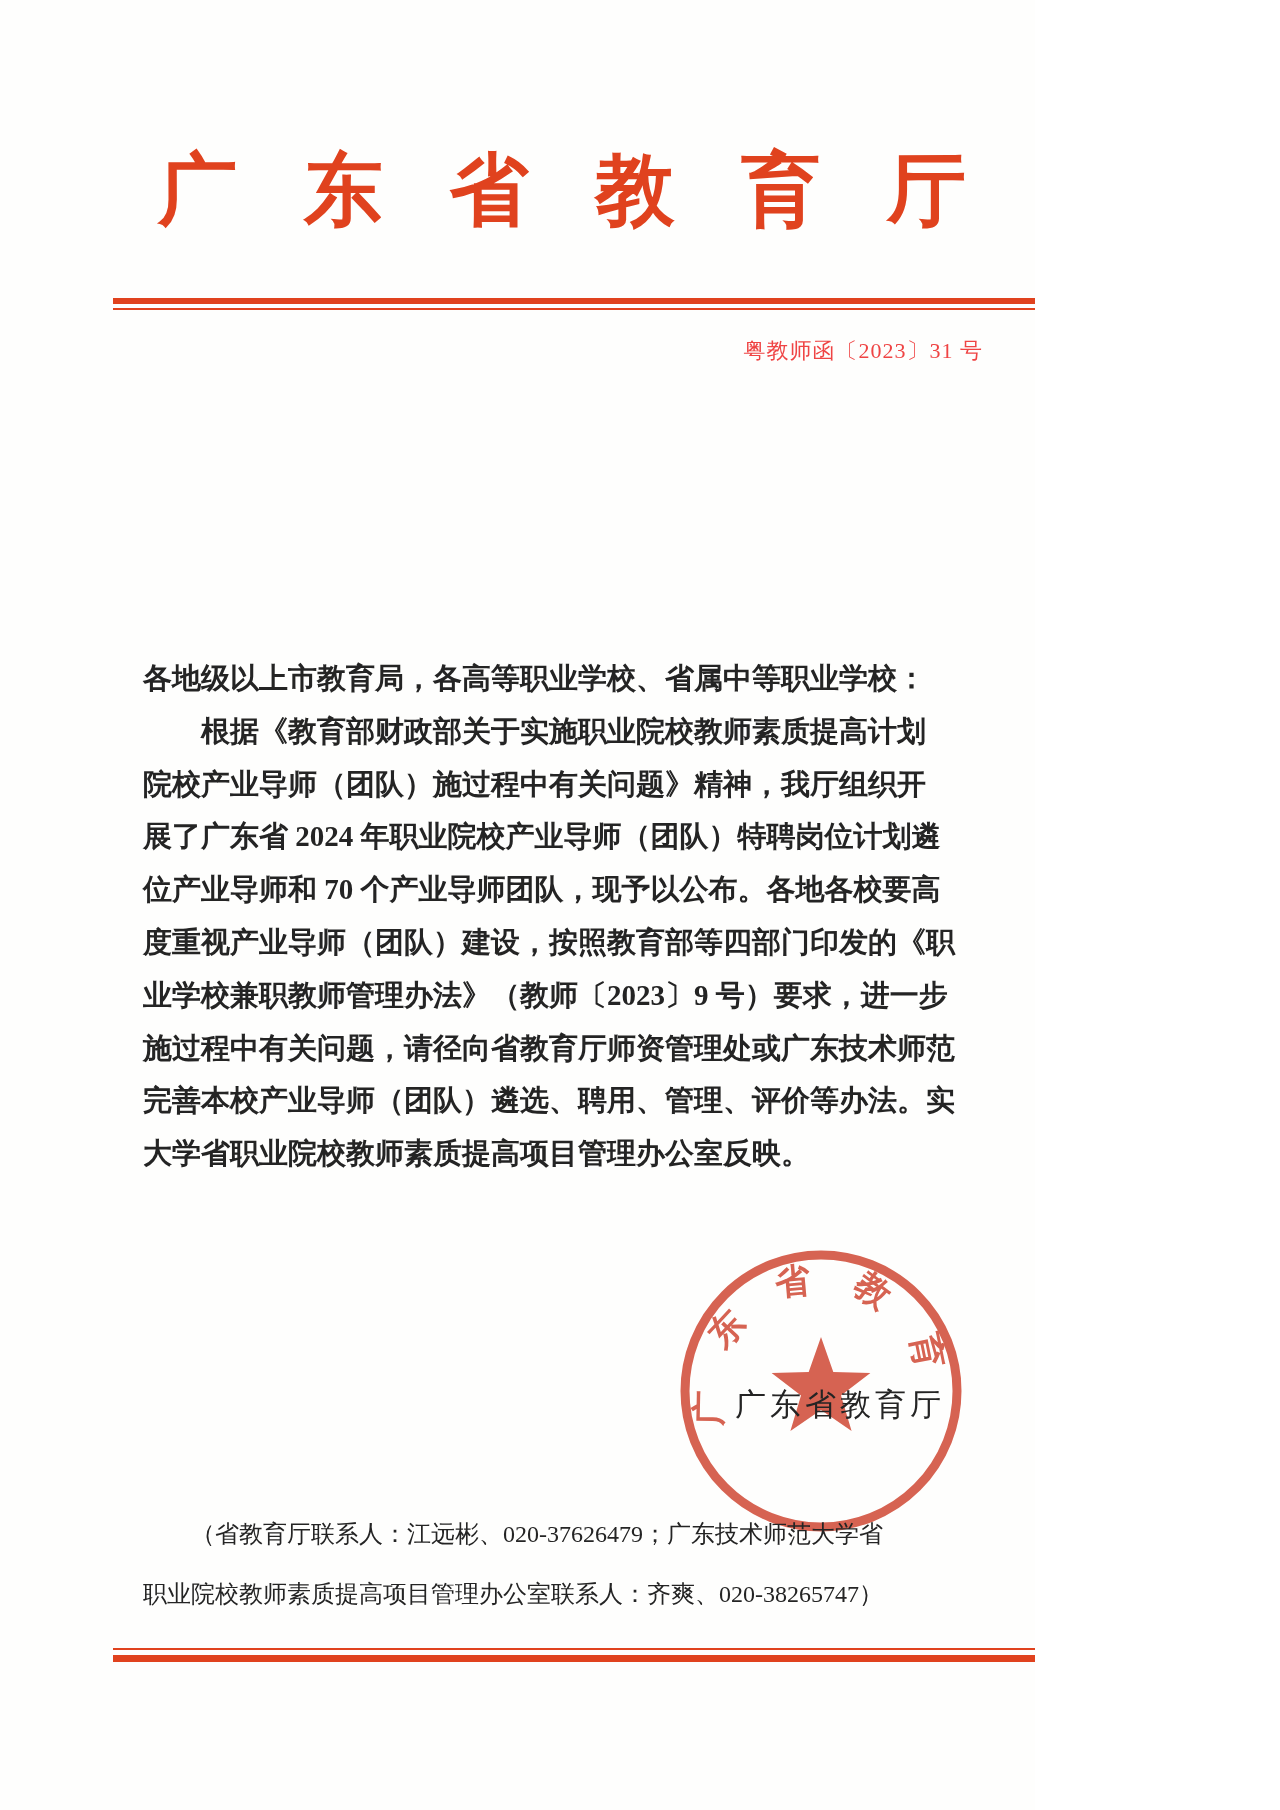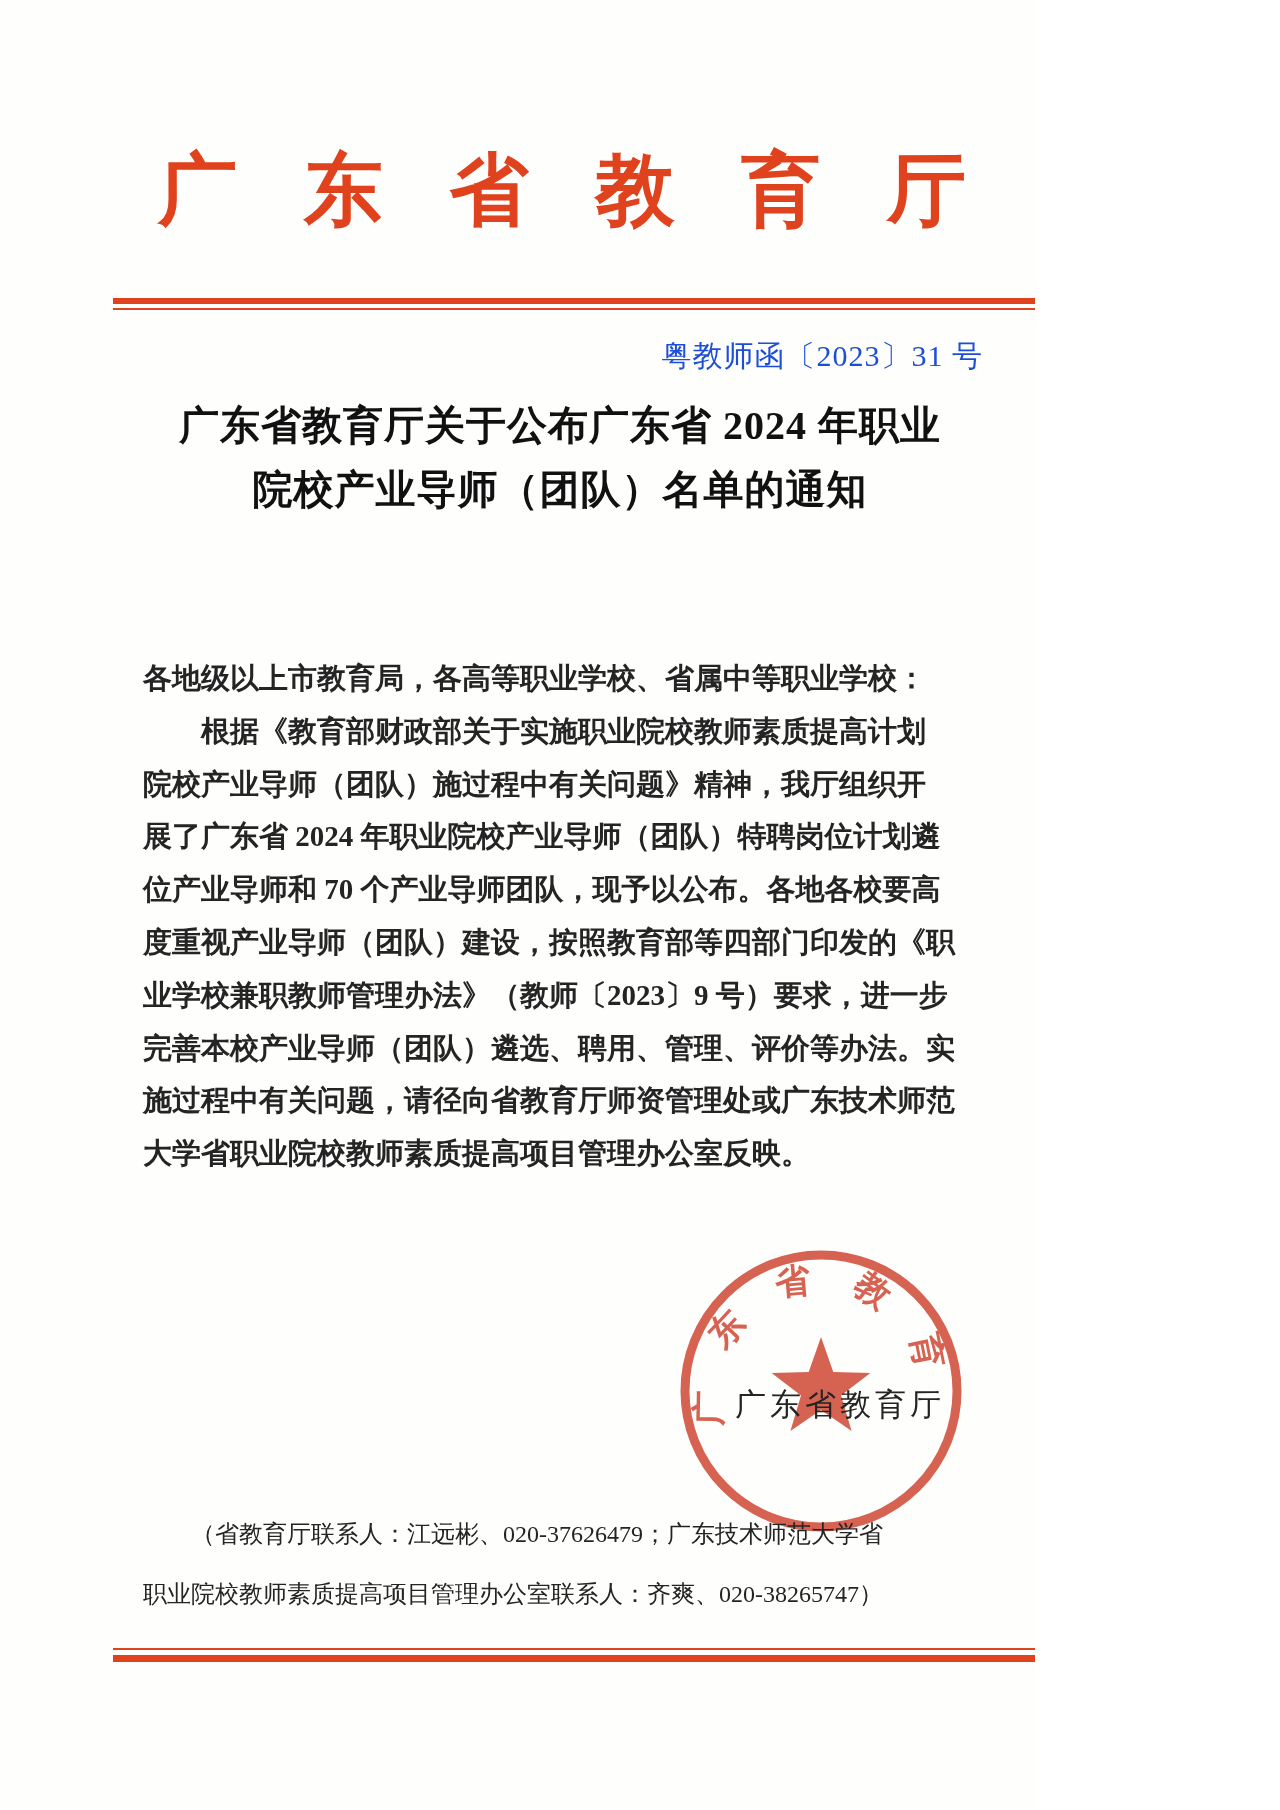--- a/index.html
+++ b/index.html
@@ -29,23 +29,23 @@
   .rule-top-thick { top: 298px; height: 6px; background: #e0421e; }
   .rule-top-thin  { top: 308px; height: 2px; background: #e0421e; }
   .rule-bottom-thin  { top: 1648px; height: 2px; background: #e0421e; }
   .rule-bottom-thick { top: 1655px; height: 7px; background: #e0421e; }
   .doc-number {
     position: absolute;
     top: 336px;
     left: 145px;
     width: 838px;
     text-align: right;
-    font-size: 30px;
+    font-size: 22px;
     letter-spacing: 1px;
-    color: #1d4ed8;
+    color: #ef4444;
   }
   .doc-title {
     position: absolute;
     top: 394px;
     left: 115px;
     width: 890px;
     text-align: center;
     font-size: 40px;
     font-weight: bold;
     line-height: 64px;
@@ -100,35 +100,31 @@
 
 <div class="page">
 
   <div class="agency-masthead">广东省教育厅</div>
 
   <div class="rule rule-top-thick"></div>
   <div class="rule rule-top-thin"></div>
 
   <div class="doc-number">粤教师函〔2023〕31 号</div>
 
-  <div class="doc-title">
-    <div>广东省教育厅关于公布广东省 2024 年职业</div>
-    <div>院校产业导师（团队）名单的通知</div>
-  </div>
 
   <div class="body-text">
       <div class="body-line">各地级以上市教育局，各高等职业学校、省属中等职业学校：</div>
       <div class="body-line">　　根据《教育部财政部关于实施职业院校教师素质提高计划</div>
       <div class="body-line">院校产业导师（团队）施过程中有关问题》精神，我厅组织开</div>
       <div class="body-line">展了广东省 2024 年职业院校产业导师（团队）特聘岗位计划遴</div>
       <div class="body-line">位产业导师和 70 个产业导师团队，现予以公布。各地各校要高</div>
       <div class="body-line">度重视产业导师（团队）建设，按照教育部等四部门印发的《职</div>
       <div class="body-line">业学校兼职教师管理办法》（教师〔2023〕9 号）要求，进一步</div>
+      <div class="body-line">施过程中有关问题，请径向省教育厅师资管理处或广东技术师范</div>
       <div class="body-line">完善本校产业导师（团队）遴选、聘用、管理、评价等办法。实</div>
-      <div class="body-line">施过程中有关问题，请径向省教育厅师资管理处或广东技术师范</div>
       <div class="body-line">大学省职业院校教师素质提高项目管理办公室反映。</div>
     </div>
 
   <svg class="seal" viewBox="664 1229 312 312" xmlns="http://www.w3.org/2000/svg">
     <ellipse cx="820" cy="1385" rx="136" ry="136" fill="none" stroke="#cf402b" stroke-width="9"></ellipse>
     <polygon points="0,-52 12.3,-17 49.4,-16.1 20,6.5 30.6,42.1 0,21 -30.6,42.1 -20,6.5 -49.4,-16.1 -12.3,-17" transform="translate(820,1383)" fill="#cf402b"></polygon>
     <defs>
       <path id="sealArc" d="M 726,1419 A 100,100 0 1 1 911,1427" fill="none"></path>
     </defs>
     <text font-size="35" fill="#cf402b" letter-spacing="38" font-family="Liberation Serif, DejaVu Serif, serif" font-weight="bold">

